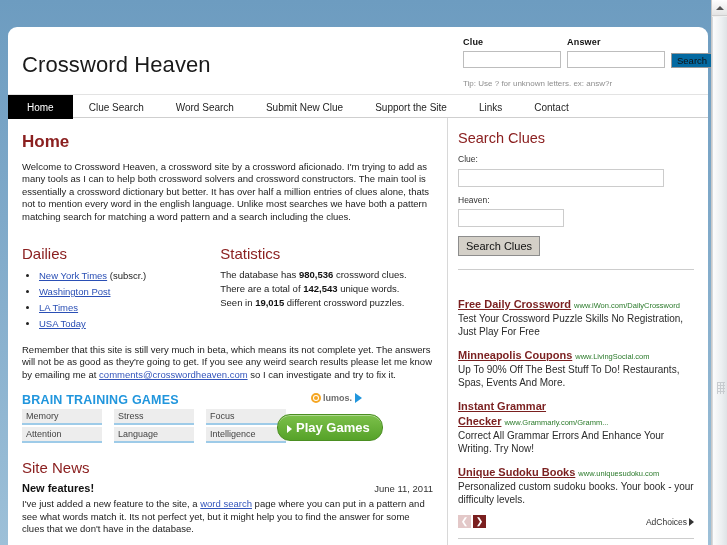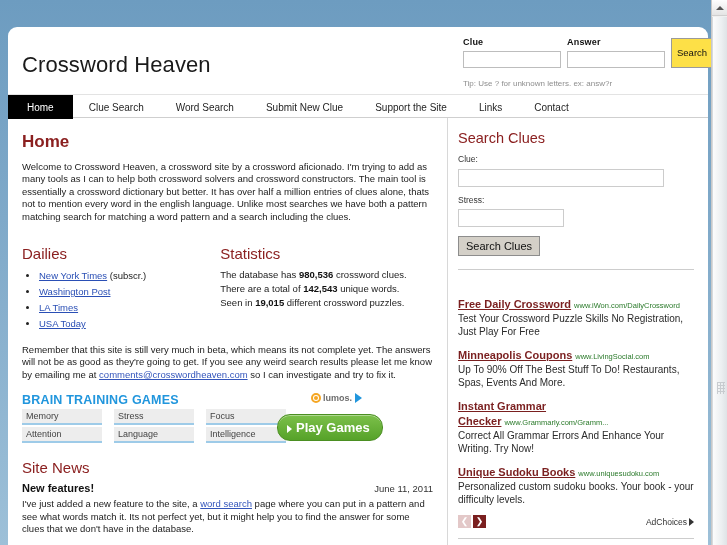--- a/index.html
+++ b/index.html
@@ -95,24 +95,24 @@
   .hs-input {
     width: 98px; height: 17px;
     border: 1px solid #bdbdbd;
     background: #fff;
     font-size: 10px;
     padding: 1px 3px;
     font-family: "Liberation Sans", sans-serif;
     border-radius: 0;
   }
   #header-search-button {
-    height: 30px;
+    height: 15px;
     padding: 0 5px;
     font-size: 9.5px;
-    background: #fde047;
+    background: #0369a1;
     border: 1px solid #9a9a9a;
     color: #111;
     font-family: "Liberation Sans", sans-serif;
     cursor: pointer;
     line-height: 14px;
   }
   #header-tip {
     margin-top: 11px;
     font-size: 8px;
     color: #8e8e8e;
@@ -426,21 +426,21 @@
 
       </div>
 
       <div id="side-col">
 
         <h2 class="side-h">Search Clues</h2>
 
         <div class="side-label">Clue:</div>
         <input id="side-clue-input" type="text" value="" style="">
 
-        <div class="side-label">Stress:</div>
+        <div class="side-label">Heaven:</div>
         <input id="side-answer-input" type="text" value="" style="">
 
         <div>
           <button id="search-clues-button">Search Clues</button>
         </div>
 
         
         <div id="ads-block">
 
           <div class="ad-unit">

